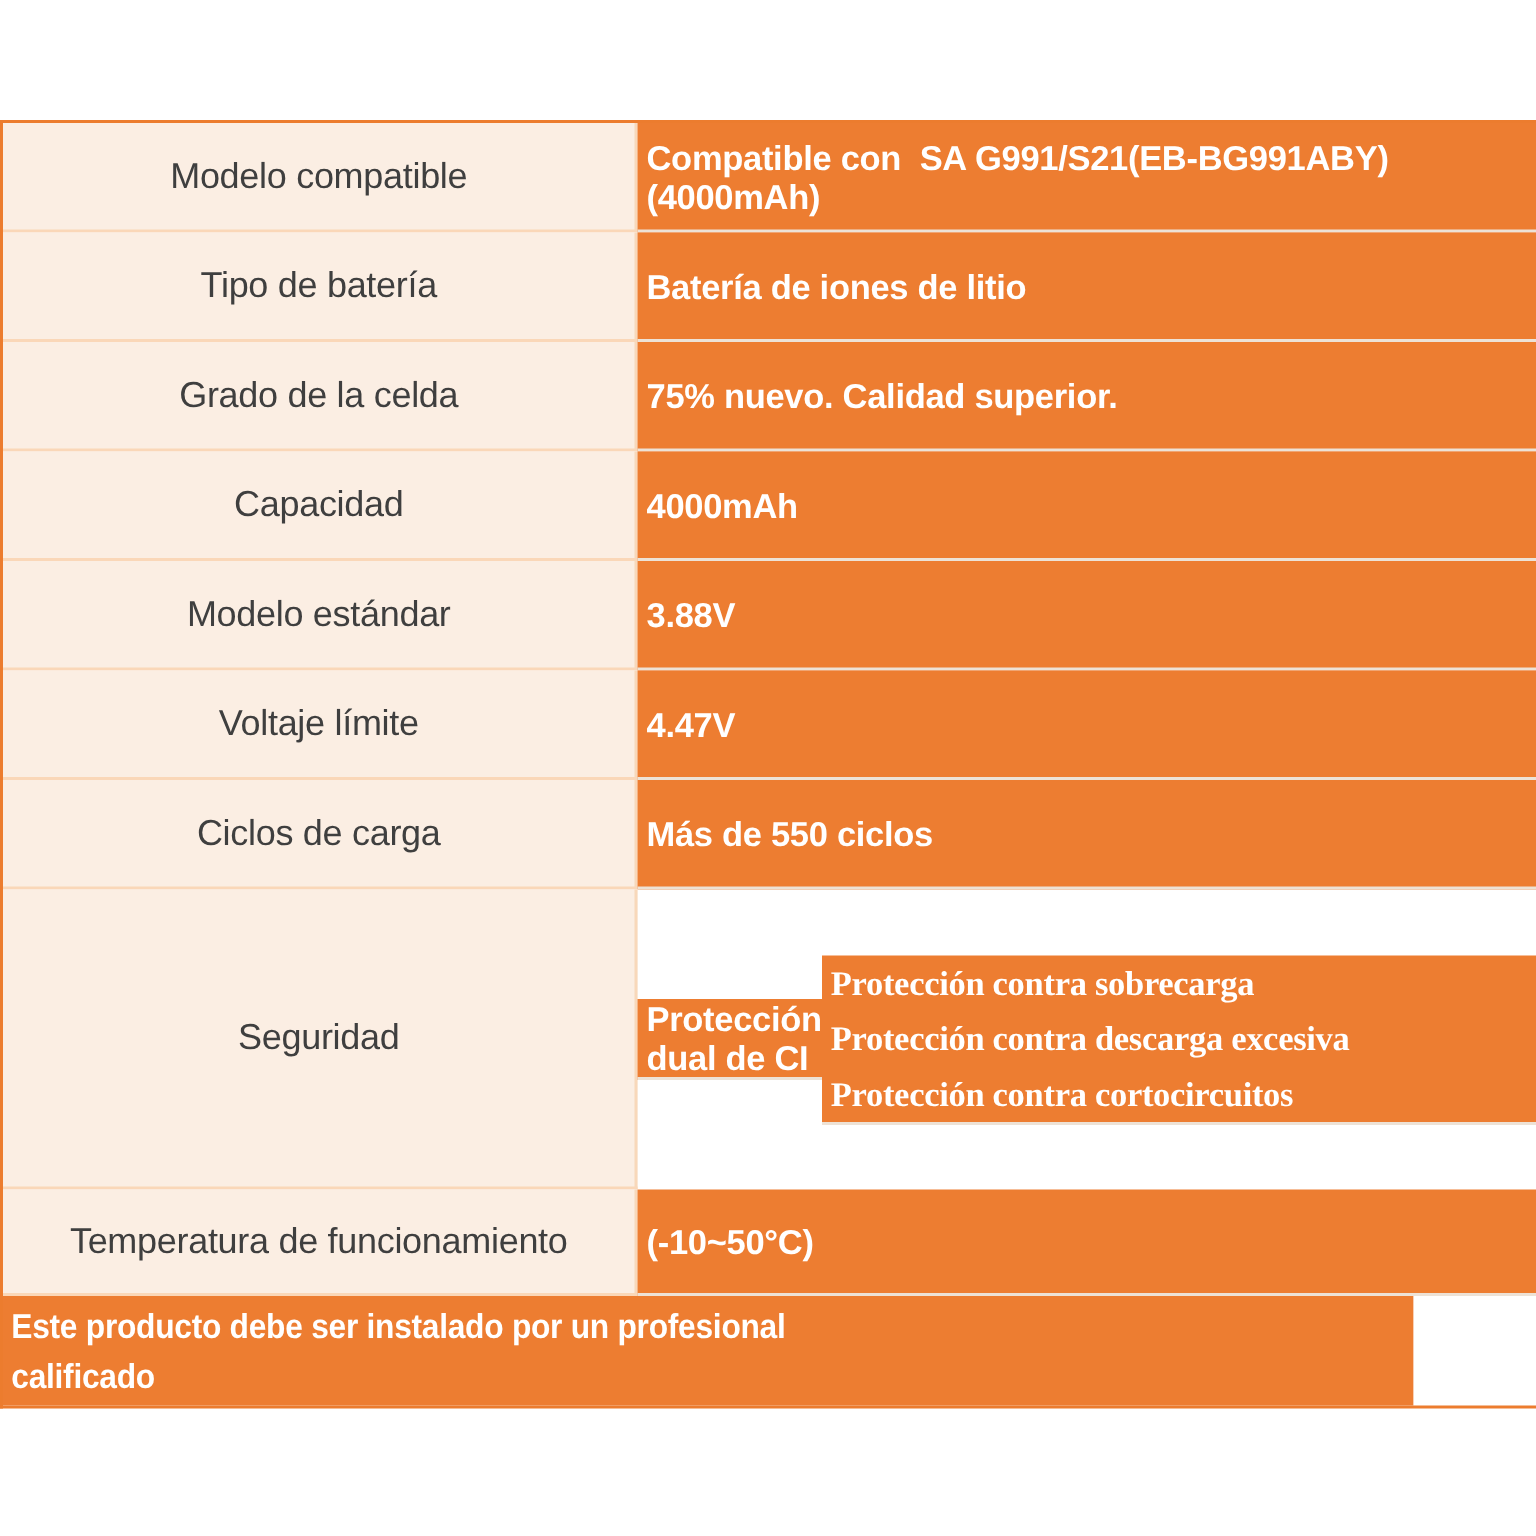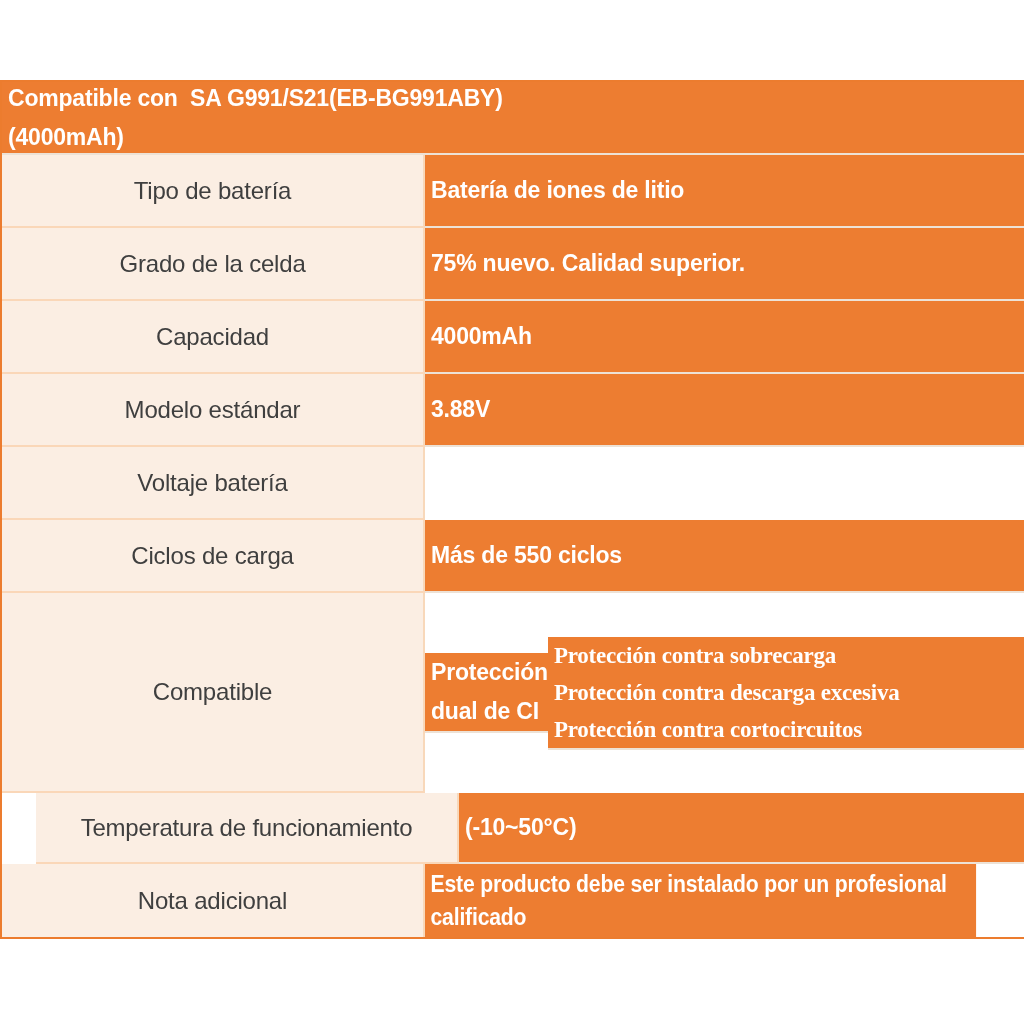--- a/index.html
+++ b/index.html
@@ -24,21 +24,21 @@
   .spec-table {
     margin-top: 80px;
     width: 1024px;
     box-sizing: border-box;
     border-top: 2px solid var(--border-orange);
     border-left: 2px solid var(--border-orange);
     border-bottom: 2px solid var(--border-orange);
   }
   .row { display: flex; align-items: stretch; }
   .h73  { height: 73px; }
-  .h71  { height: 71px; padding-left: 34px; }
+  .h71  { height: 71px; }
   .h200 { height: 200px; }
   .cl {
     box-sizing: border-box;
     width: 423px;
     flex: 0 0 423px;
     background: var(--cream);
     border-right: 2px solid var(--col-div);
     border-bottom: 2px solid var(--div-cream);
     color: var(--label-color);
     font-size: 24px;
@@ -50,21 +50,21 @@
   }
   .cr {
     box-sizing: border-box;
     flex: 1 1 auto;
     background: var(--orange);
     border-bottom: 2px solid var(--div-orange);
     color: var(--value-color);
     font-weight: bold;
     font-size: 23px;
     letter-spacing: -0.2px;
-    line-height: 39px;
+    line-height: 26px;
     display: flex;
     align-items: center;
     padding-left: 6px;
     white-space: pre-wrap;
   }
   .cr-stack {
     flex: 1 1 auto;
     display: flex;
     flex-direction: row;
     align-items: center;
@@ -77,20 +77,21 @@
     transform-origin: left center;
     line-height: 33px;
   }
 </style>
 </head>
 <body>
 
 <div class="spec-table">
 
   <div class="row h73">
+    <div class="cl">Modelo compatible</div>
     <div class="cr">Compatible con  SA G991/S21(EB-BG991ABY)
 (4000mAh)</div>
   </div>
 
   <div class="row h73">
     <div class="cl">Tipo de batería</div>
     <div class="cr">Batería de iones de litio</div>
   </div>
 
   <div class="row h73">
@@ -102,42 +103,42 @@
     <div class="cl">Capacidad</div>
     <div class="cr">4000mAh</div>
   </div>
 
   <div class="row h73">
     <div class="cl">Modelo estándar</div>
     <div class="cr">3.88V</div>
   </div>
 
   <div class="row h73">
-    <div class="cl">Voltaje batería</div>
+    <div class="cl">Voltaje límite</div>
+    <div class="cr">4.47V</div>
   </div>
 
   <div class="row h73">
     <div class="cl">Ciclos de carga</div>
     <div class="cr">Más de 550 ciclos</div>
   </div>
 
   <div class="row h200">
-    <div class="cl">Compatible</div>
+    <div class="cl">Seguridad</div>
     <div class="cr-stack">
       <div class="cr sub-a">Protección dual de CI</div>
       <div class="cr sub-b">Protección contra sobrecarga
 Protección contra descarga excesiva
 Protección contra cortocircuitos</div>
     </div>
   </div>
 
   <div class="row h71">
     <div class="cl">Temperatura de funcionamiento</div>
     <div class="cr">(-10~50°C)</div>
   </div>
 
   <div class="row h73 last">
-    <div class="cl">Nota adicional</div>
     <div class="cr fit">Este producto debe ser instalado por un profesional
 calificado</div>
   </div>
 
 </div>
 
 </body></html>

